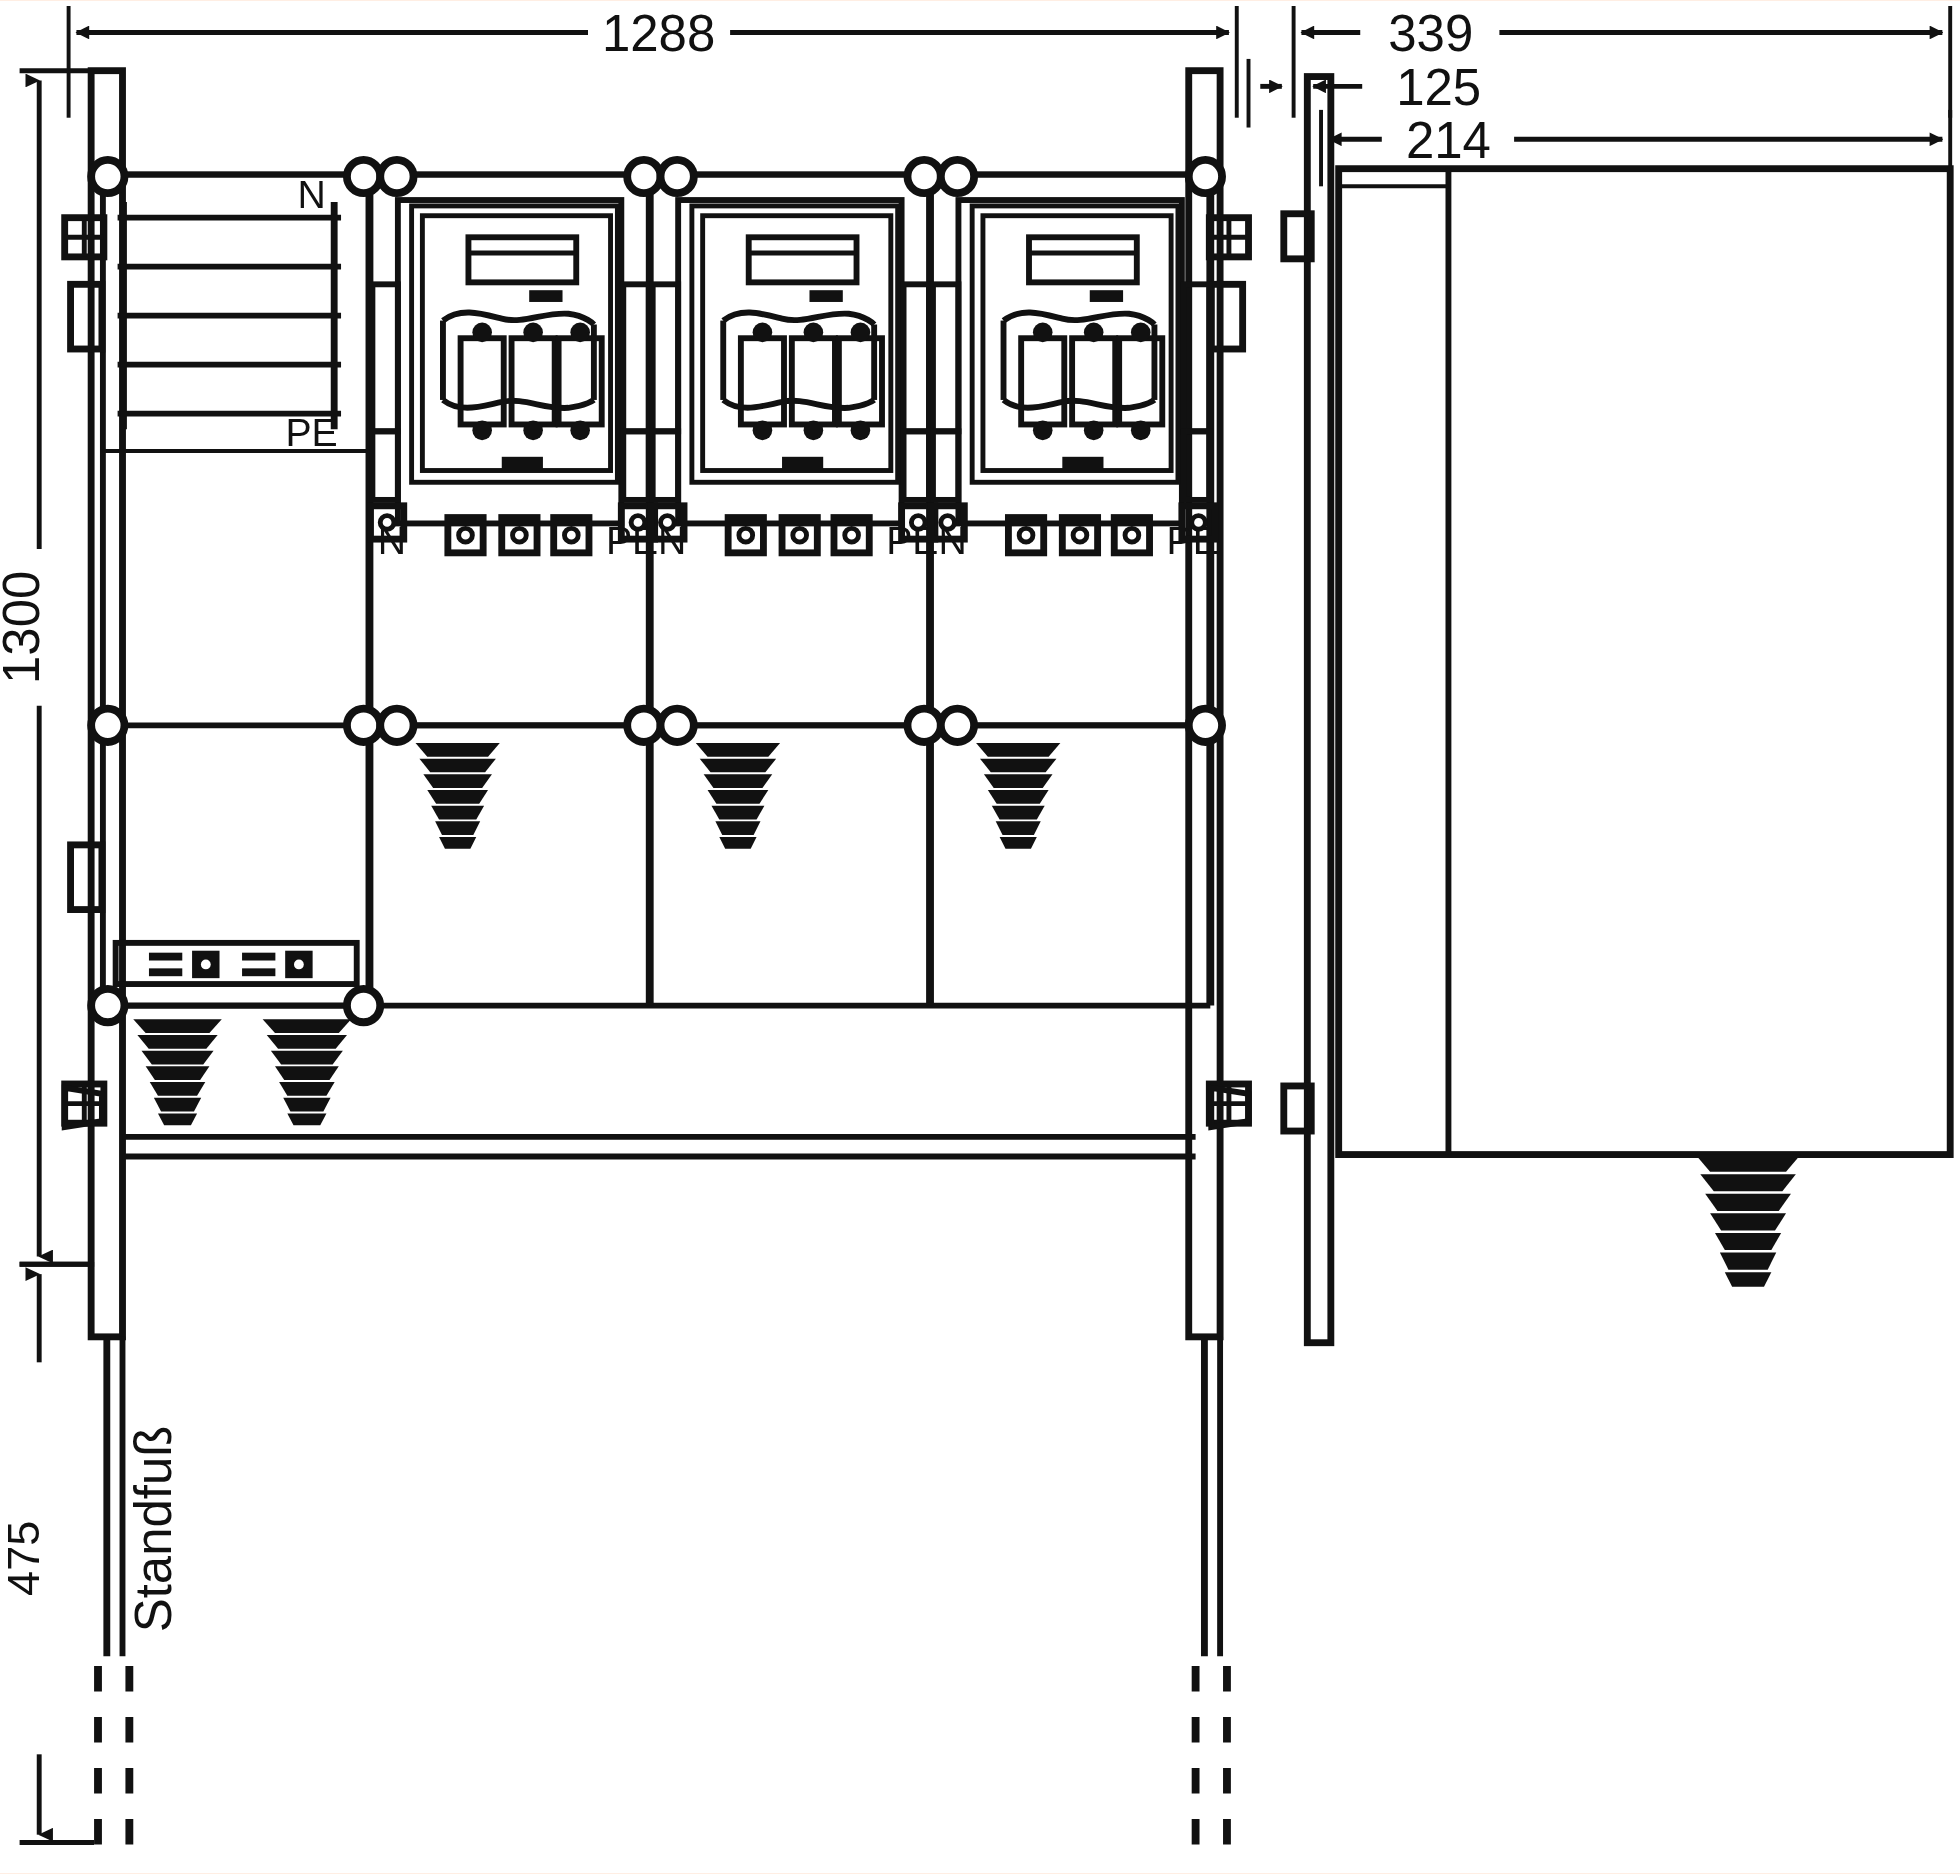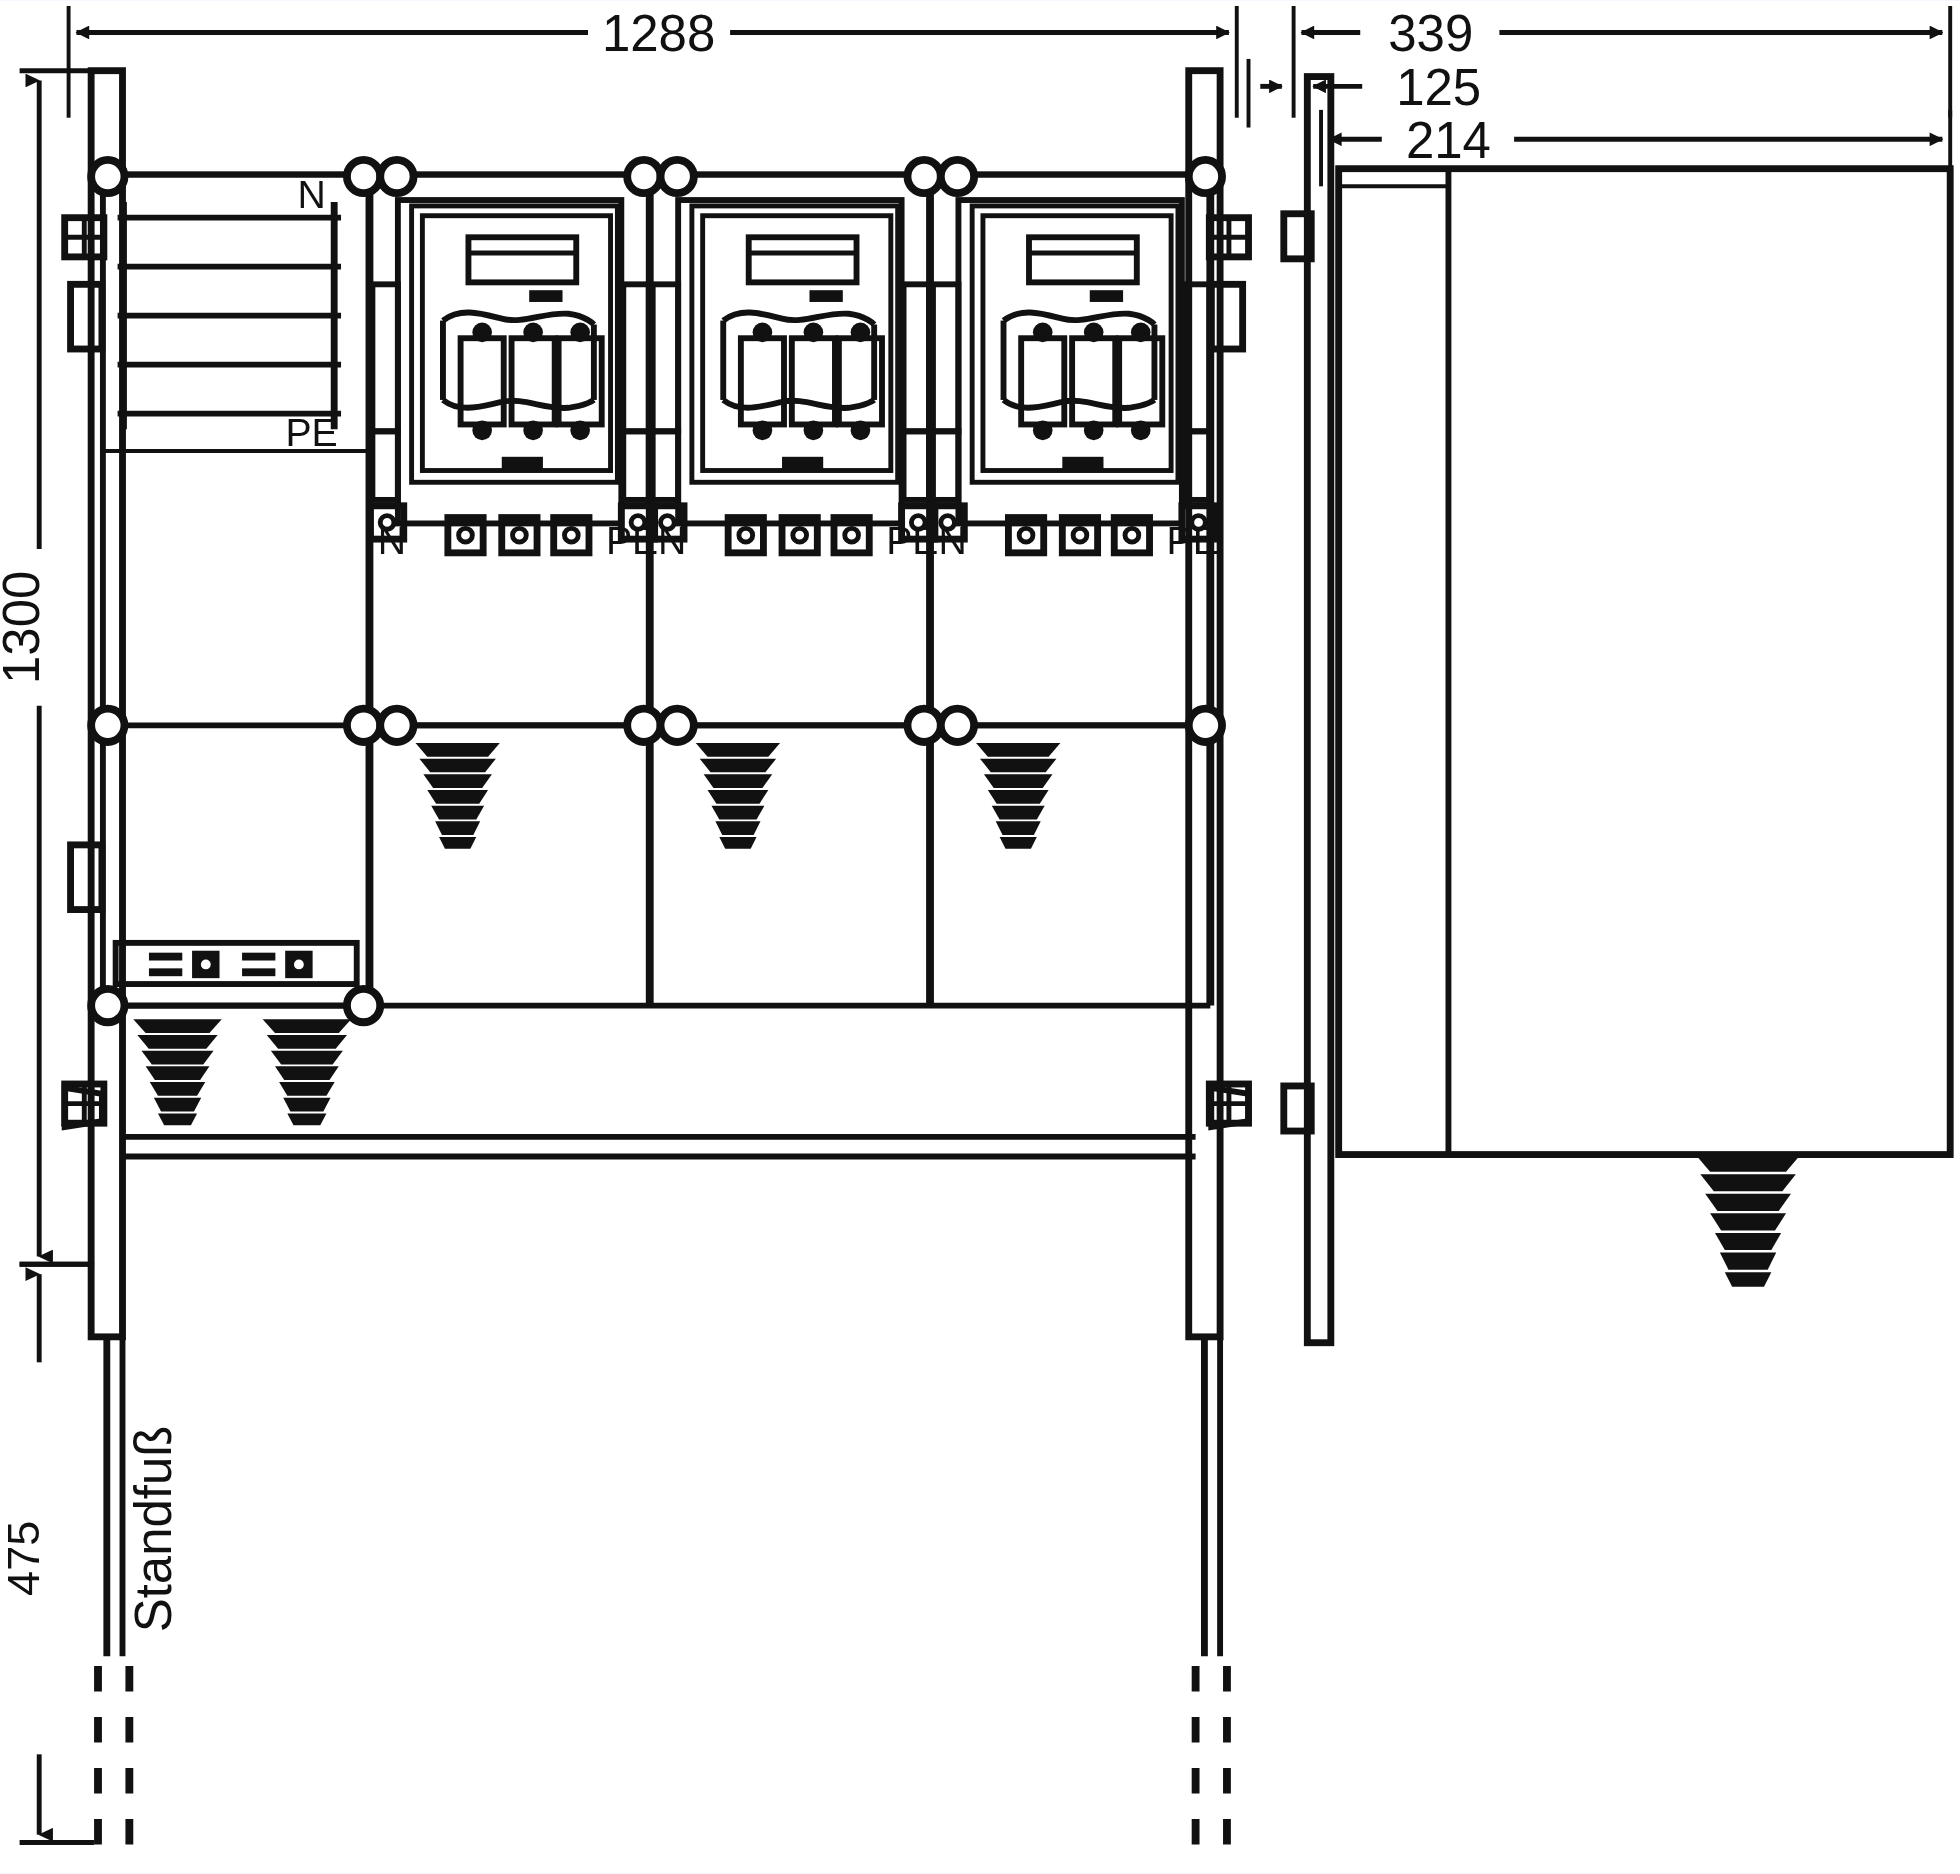--- a/index.html
+++ b/index.html
@@ -1,17 +1,17 @@
 <!DOCTYPE html>
 <html><head>
 <meta charset="utf-8">
 <style>
   html,body{margin:0;padding:0;background:#ffffff;}
   body{font-family:"Liberation Sans", sans-serif;color:#111;}
-  #stage{position:relative;width:1960px;height:1874px;background:#c4b5fd;overflow:hidden;}
+  #stage{position:relative;width:1960px;height:1874px;background:#f97316;overflow:hidden;}
   svg{display:block;}
   .dimtext{font-family:"Liberation Sans", sans-serif;font-size:52px;fill:#111;}
   .lbl{font-family:"Liberation Sans", sans-serif;font-size:40px;fill:#111;}
   .vtext{font-family:"Liberation Sans", sans-serif;font-size:52px;fill:#111;}
   .vtext-s{font-family:"Liberation Sans", sans-serif;font-size:46px;fill:#111;}
 </style>
 </head>
 <body>
 
 <div id="stage">

